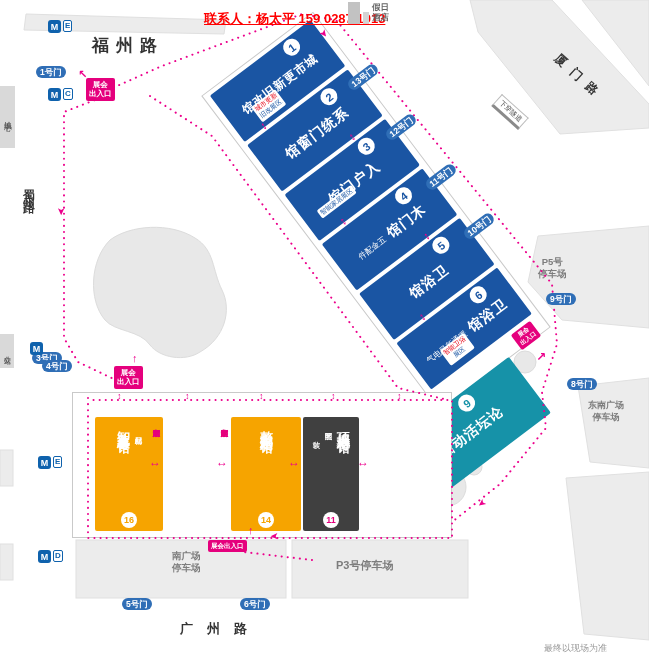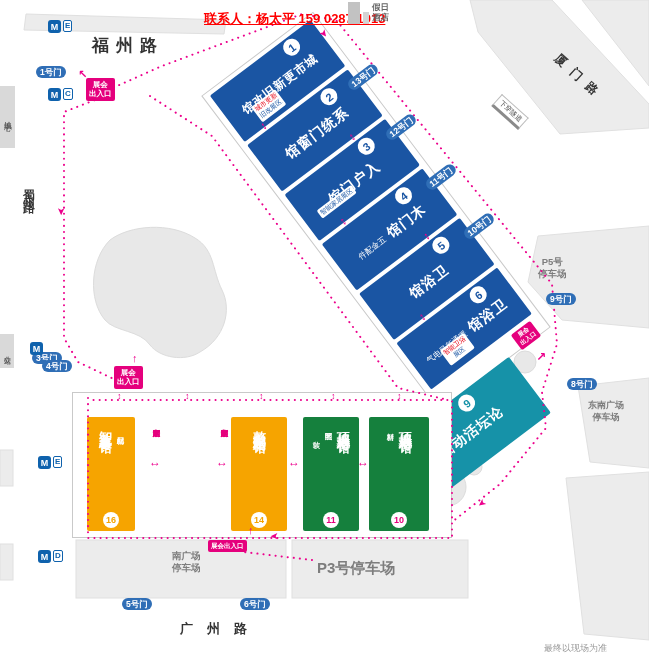--- a/index.html
+++ b/index.html
@@ -32,21 +32,21 @@
 
   .tunnel { position:absolute; left:492px; top:104px; background:#fff; border:1px solid #bbb;
             border-bottom:3px solid #8a8a8a; color:#555; font-size:7px; padding:1px 3px;
             transform:rotate(42deg); z-index:15; white-space:nowrap; }
 
   .parklbl { position:absolute; color:#7d7d7d; font-weight:bold; text-align:center;
              line-height:1.3; z-index:5; }
   .parklbl span { display:block; }
   .p5    { left:538px; top:256px; font-size:9.5px; }
   .se    { left:588px; top:400px; font-size:9px; }
-  .p3lbl { left:317px; top:558px; font-size:15px;text-align:right; }
+  .p3lbl { left:336px; top:558px; font-size:11px;text-align:right; }
   .south { left:136px; top:550px; font-size:9.5px;margin-left:36px; }
 
   .gate { position:absolute; background:#2f6eb6; color:#fff; font-size:8.5px; font-weight:bold;
           padding:1.5px 4px; border-radius:7px; white-space:nowrap; line-height:1.1; z-index:40; }
   .gate.rot { transform:rotate(-37deg); }
 
   
   .strip { position:absolute; left:306px; top:14px; width:140px; height:395px; background:#fff;
            border:1px solid #c9c9c9; transform:rotate(-37deg); z-index:10; }
   .strip .hall { position:relative; height:58px; margin:4px 6px; background:#1a55a3; border-radius:2px;
@@ -70,21 +70,21 @@
            display:flex; align-items:center; justify-content:center; padding-top:6px; }
   .hall9 .num { color:#1692a8; left:80px; top:3px; }
 
   
   .bbld { position:absolute; left:72px; top:392px; width:380px; height:146px; background:#fff;
           border:1px solid #c9c9c9; z-index:10; }
   .bhall { position:absolute; top:24px; height:114px; border-radius:2px;
            display:flex; flex-direction:column; align-items:center; justify-content:space-between;
            padding:4px 0 3px; }
   .orange  { background:#f6a400; } .orange  .bnum { color:#f6a400; }
-  .magenta { background:#15803d; } .magenta .bnum { color:#e5007d; }
+  .magenta { background:#404040; } .magenta .bnum { color:#e5007d; }
   .vblock { display:flex; align-items:flex-start; }
   .vname { writing-mode:vertical-rl; color:#fff; font-weight:bold; font-size:13px; letter-spacing:2px; }
   .vsub  { writing-mode:vertical-rl; color:#fff; font-size:7.5px; margin:0 1px; }
   .ms1 { margin-top:6px; } .ms2 { margin-top:14px; } .ms3 { margin-top:10px; }
   .bnum { width:16px; height:16px; border-radius:50%; background:#fff; font-size:9px; font-weight:bold;
           display:flex; align-items:center; justify-content:center; }
   .zlabel { position:absolute; writing-mode:vertical-rl; color:#e5007d; font-size:7.5px;
             font-weight:bold; z-index:11; }
   .barr { position:absolute; color:#ec008c; font-weight:bold; z-index:12; }
 
@@ -212,47 +212,40 @@
     <span class="sarr" style="left:92px;top:240px">↕</span>
     <span class="sarr" style="left:40px;top:302px">↕</span>
   </div>
 
   <div class="hall9">
     <span class="hname">论坛活动馆</span>
     <span class="num">9</span>
   </div>
 
   <div class="bbld">
-    <div class="bhall orange" style="left:14px;width:48px">
+    <div class="bhall orange" style="left:22px;width:68px">
       <div class="vblock">
         <span class="vname">智造装备馆</span>
         <span class="vsub ms3">精品配材</span>
       </div>
       <span class="bnum">16</span>
     </div>
-    <div class="bhall orange" style="left:158px;width:56px">
+    <div class="bhall orange" style="left:158px;width:70px">
       <div class="vblock">
         <span class="vname">整家定制馆</span>
       </div>
       <span class="bnum">14</span>
     </div>
     <div class="bhall magenta" style="left:230px;width:56px">
       <div class="vblock">
         <span class="vsub ms2">软装</span>
         <span class="vsub ms1">照明展区</span>
         <span class="vname">顶墙地材馆</span>
       </div>
       <span class="bnum">11</span>
-    </div>
-    <div class="bhall magenta" style="left:296px;width:60px">
-      <div class="vblock">
-        <span class="vsub ms1">新材料</span>
-        <span class="vname">顶墙地材馆</span>
-      </div>
-      <span class="bnum">10</span>
     </div>
     <span class="zlabel" style="left:78px;top:30px">定制家居展区</span>
     <span class="zlabel" style="left:146px;top:30px">整家定制展区</span>
     <span class="barr" style="left:76px;top:62px;font-size:12px">↔</span>
     <span class="barr" style="left:143px;top:62px;font-size:12px">↔</span>
     <span class="barr" style="left:215px;top:62px;font-size:12px">↔</span>
     <span class="barr" style="left:284px;top:62px;font-size:12px">↔</span>
     <span class="barr" style="left:44px;top:-2px;font-size:9px">↕</span>
     <span class="barr" style="left:112px;top:-2px;font-size:9px">↕</span>
     <span class="barr" style="left:186px;top:-2px;font-size:9px">↕</span>

